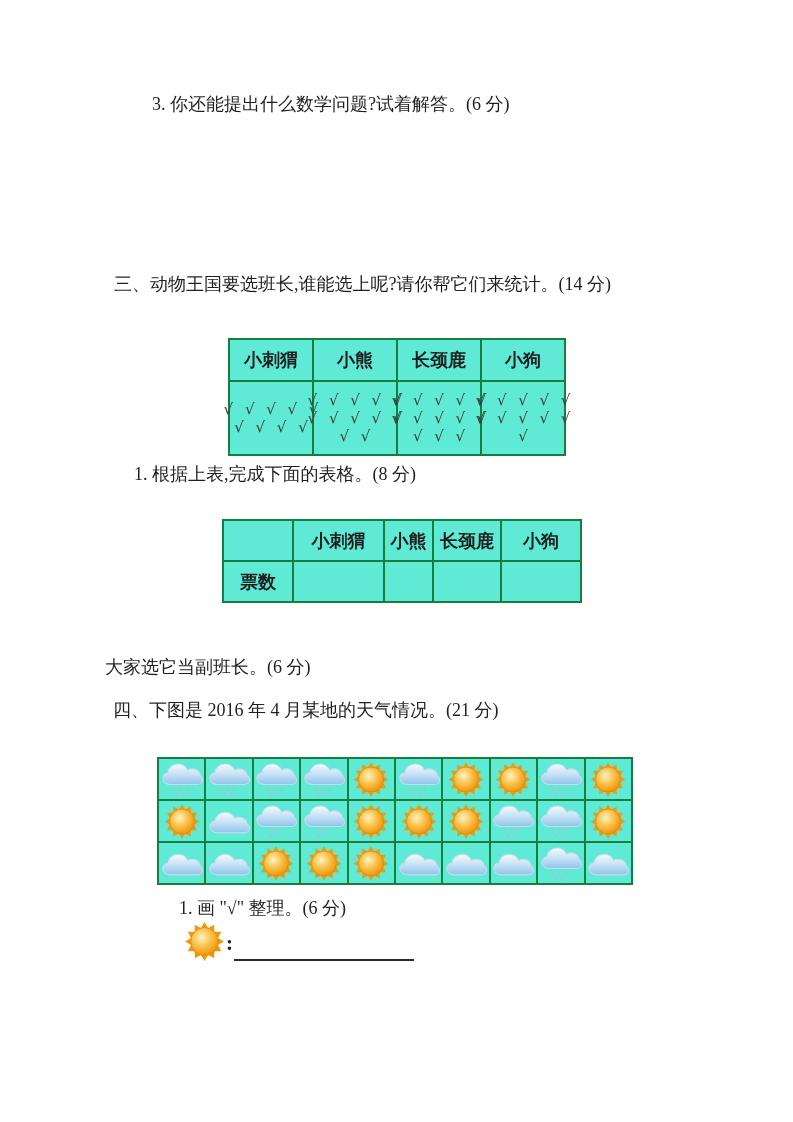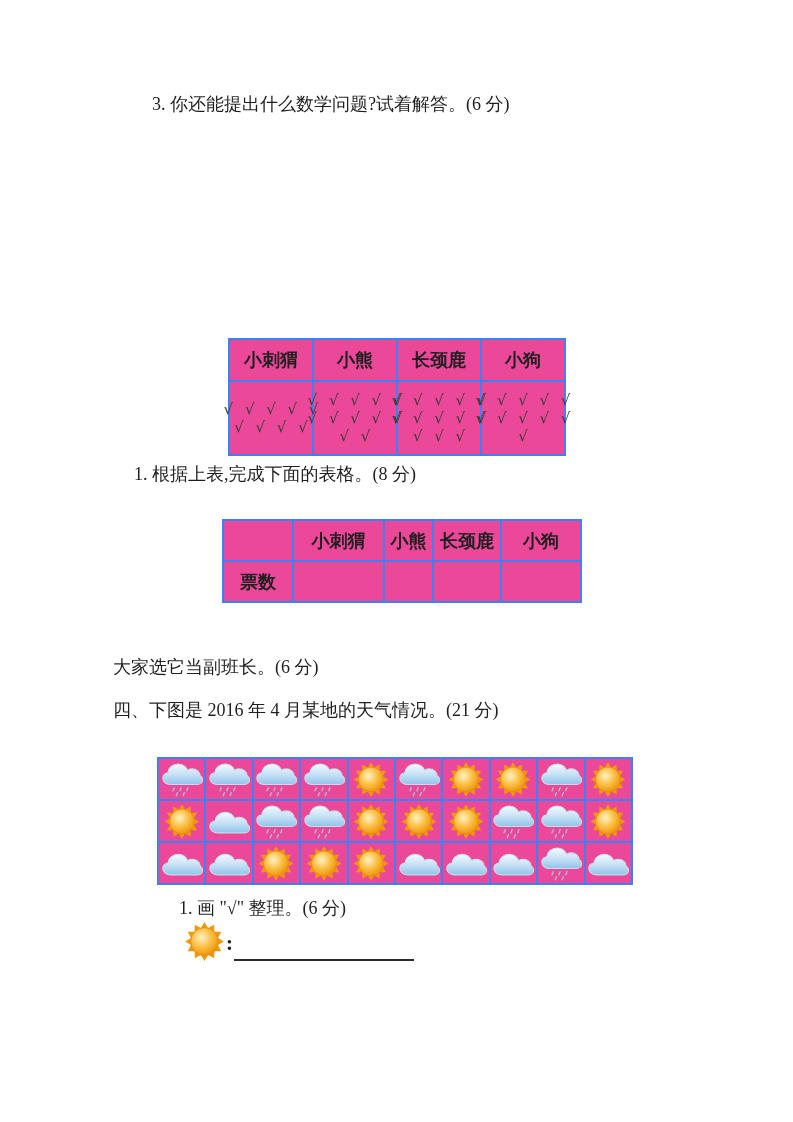--- a/index.html
+++ b/index.html
@@ -13,21 +13,21 @@
     padding-left:15px;
   }
   .text{
     position:absolute;
     font-size:18px;
     white-space:pre;
     line-height:22px;
   }
   
   table{border-collapse:collapse;table-layout:fixed;}
-  .cyan-table td,.cyan-table th{border:2px solid #3b82f6;background:#ec4899;}
+  .cyan-table td,.cyan-table th{border:2px solid #15803d;background:#5eead4;}
   
   .tally-table{position:absolute;left:228px;top:338px;width:338px;}
   .tally-table th{
     height:38px;font-size:18px;font-weight:bold;text-align:center;vertical-align:middle;
   }
   .tally-table td{height:72px;vertical-align:middle;padding:0;}
   .tally-cell-inner{display:flex;flex-direction:column;justify-content:center;align-items:center;height:100%;}
   .tallyline{
     font-size:15px;line-height:18px;color:#3c3c3c;
     word-spacing:7px;text-align:center;white-space:pre;
@@ -77,20 +77,21 @@
       <use href="#cloudShape"></use>
       <path d="M14.5,29 l-1.3,3.4 M22,29 l-1.3,3.4 M29.5,29 l-1.3,3.4 M18,34.5 l-1.3,3.4 M25.5,34.5 l-1.3,3.4" stroke="#a5c0d8" stroke-width="1.5" stroke-linecap="round" fill="none"></path>
     </symbol>
   </defs>
 </svg>
 
 <div class="page">
 
   <div class="text" style="left:152px;top:93px;">3. 你还能提出什么数学问题?试着解答。(6 分)</div>
 
+  <div class="text" style="left:114px;top:273px;">三、动物王国要选班长,谁能选上呢?请你帮它们来统计。(14 分)</div>
 
   <table class="cyan-table tally-table">
     <thead>
         <tr id="tally-head">
           <th>小刺猬</th>
           <th>小熊</th>
           <th>长颈鹿</th>
           <th>小狗</th>
         </tr>
       </thead>
@@ -150,21 +151,21 @@
         <tr id="count-body">
           <th>票数</th>
           <td></td>
           <td></td>
           <td></td>
           <td></td>
         </tr>
       </tbody>
   </table>
 
-  <div class="text" style="left:113px;top:656px;text-align:right;">大家选它当副班长。(6 分)</div>
+  <div class="text" style="left:105px;top:656px;text-align:right;">大家选它当副班长。(6 分)</div>
 
   <div class="text" style="left:113px;top:699px;">四、下图是 2016 年 4 月某地的天气情况。(21 分)</div>
 
   <table class="cyan-table weather-table">
     <tbody id="weather-body">
         <tr>
           <td><svg viewBox="0 0 46 40" class="wicon">
               <use href="#sym-rain"></use>
             </svg></td>
           <td><svg viewBox="0 0 46 40" class="wicon">

